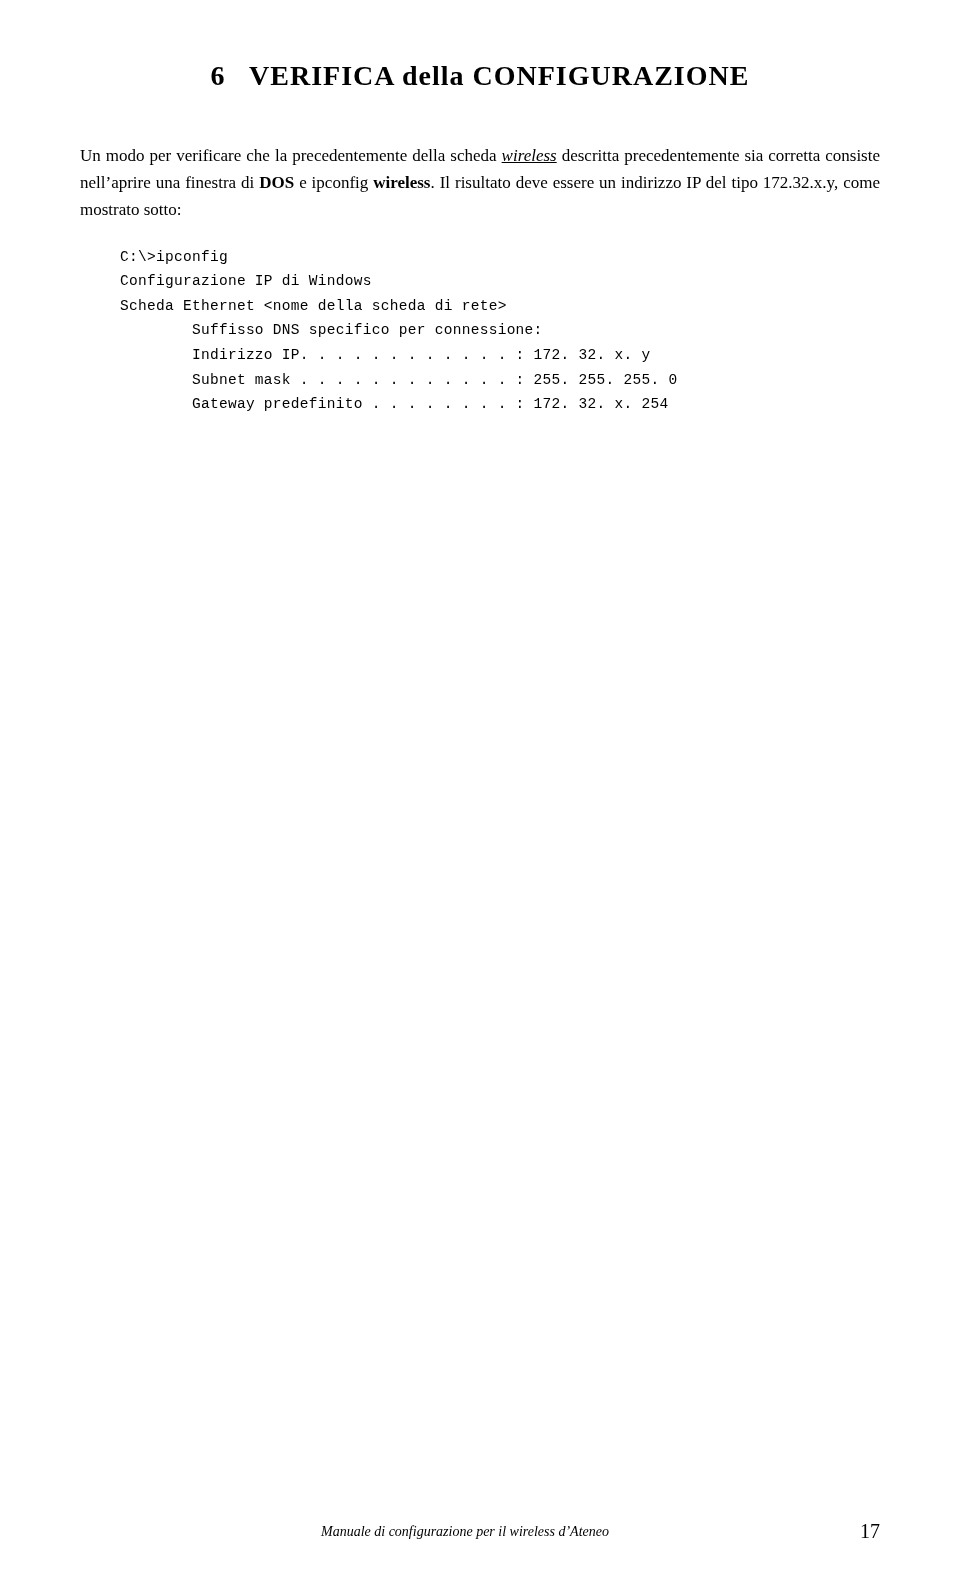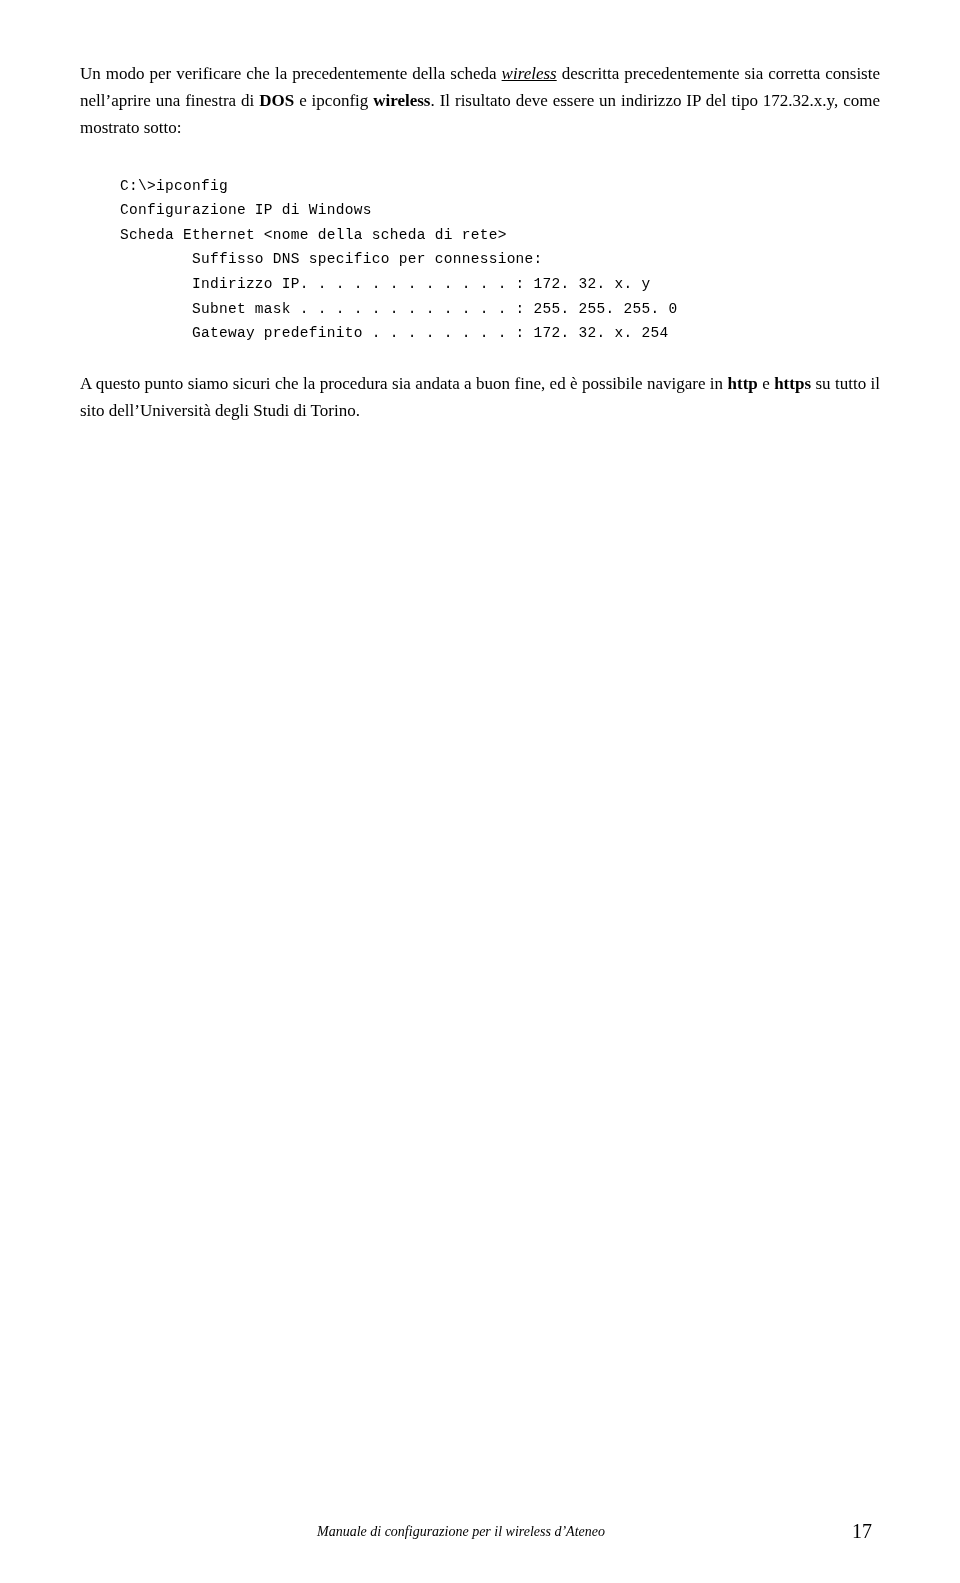--- a/index.html
+++ b/index.html
@@ -41,30 +41,30 @@
 
     .body-text .italic {
       font-style: italic;
       text-decoration: underline;
     }
 
     .code-block {
       font-family: "Courier New", Courier, monospace;
       font-size: 14.5px;
       line-height: 1.7;
-      margin: 32px 0 24px 40px;
+      margin: 21px 0 24px 40px;
       white-space: pre;
       letter-spacing: 0.02em;
     }
 
     .footer {
       position: absolute;
       bottom: 40px;
       left: 80px;
-      right: 88px;
+      right: 80px;
       display: flex;
       justify-content: space-between;
       align-items: center;
       font-family: "Times New Roman", Times, serif;
       font-size: 14px;
       font-style: italic;
       border-top: none;
     }
 
     .footer-text {
@@ -77,35 +77,37 @@
       font-size: 20px;
       min-width: 30px;
       text-align: right;
     }
   </style>
 </head>
 <body>
 
 <div class="page-container">
 
+  <h1 class="chapter-heading">
+    <span>6</span>
+    &nbsp;
+    <span>VERIFICA della CONFIGURAZIONE</span>
+  </h1>
 
   <p class="body-text">
     <span>Un modo per verificare che la precedentemente della scheda </span><span class="italic">wireless</span><span> descritta precedentemente sia corretta consiste nell’aprire una finestra di </span><strong>DOS</strong><span> e ipconfig </span><strong>wireless</strong><span>. Il risultato deve essere un indirizzo IP del tipo 172.32.x.y, come mostrato sotto:</span>
   </p>
 
   <div class="code-block" id="code-lines">C:\&gt;ipconfig
 Configurazione IP di Windows
 Scheda Ethernet &lt;nome della scheda di rete&gt;
         Suffisso DNS specifico per connessione:
         Indirizzo IP. . . . . . . . . . . . : 172. 32. x. y
         Subnet mask . . . . . . . . . . . . : 255. 255. 255. 0
         Gateway predefinito . . . . . . . . : 172. 32. x. 254</div>
 
-  <p class="body-text">
-    <span>A questo punto siamo sicuri che la procedura sia andata a buon fine, ed è possibile navigare in </span><strong>http</strong><span> e </span><strong>https</strong><span> su tutto il sito dell’Università degli Studi di Torino.</span>
-  </p>
 
   <div class="footer">
     <span class="footer-text">Manuale di configurazione per il wireless d’Ateneo</span>
     <span class="footer-page">17</span>
   </div>
 
 </div>
 
 </body></html>

